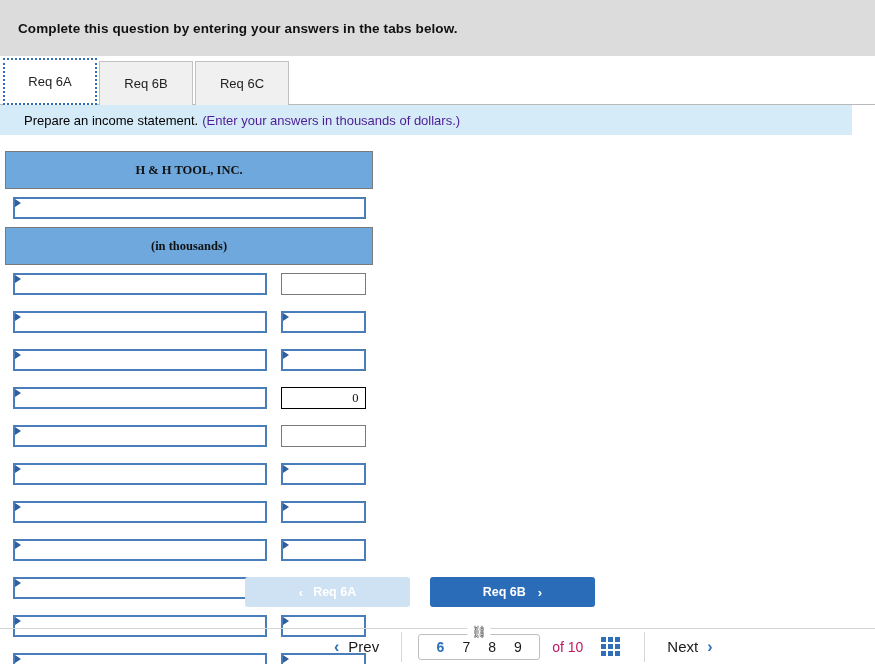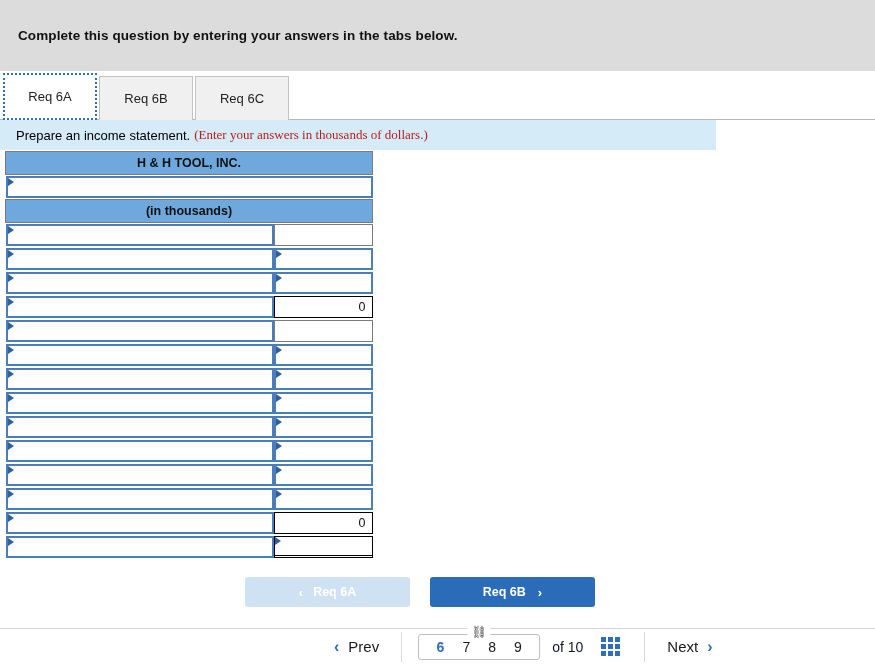--- a/index.html
+++ b/index.html
@@ -7,21 +7,21 @@
     width:875px;height:664px;
     background:#ffffff;
     font-family:"Liberation Sans", sans-serif;
     font-size:13px;color:#000;
     overflow:hidden;
     position:relative;
   }
 
   
   .banner{
-    width:875px;height:71px;
+    width:875px;height:56px;
     background:#dcdcdc;
     display:flex;align-items:center;
     box-sizing:border-box;padding-left:18px;
   }
   .banner-text{font-weight:bold;font-size:13.5px;color:#111;letter-spacing:.1px;}
 
   
   .tabstrip{
     position:relative;width:875px;height:49px;
     background:#ffffff;
@@ -44,32 +44,32 @@
     background:#ffffff;
     border:1px solid #ffffff;
     outline:2px dotted #2f6fba;
     outline-offset:-2px;
     z-index:3;
     height:47px;
   }
 
   
   .reqbar{
-    width:716px;height:30px;
+    width:852px;height:30px;
     background:#d6ebf8;
     display:flex;align-items:center;
-    box-sizing:border-box;padding-left:16px;
+    box-sizing:border-box;padding-left:24px;
     font-size:13px;
   }
-  .reqbar .red{color:#b91c1c;margin-left:4px;font-family:Liberation Serif, serif;}
+  .reqbar .red{color:#4c1d95;margin-left:4px;}
 
   
   .tablewrap{position:absolute;left:5px;top:151px;}
   table.stmt{border-collapse:collapse;width:367px;table-layout:fixed;}
-  table.stmt td{padding:0;margin:14px;vertical-align:middle;}
+  table.stmt td{padding:7px;margin:14px;vertical-align:middle;font-family:Liberation Serif, serif;}
   .col-label{width:268px;}
   .col-amt{width:99px;}
 
   .hdr{
     background:#6fa8dc;
     border:1px solid #7a7a7a;
     text-align:center;font-weight:bold;font-size:12.5px;
     height:22px;color:#111;
   }
 
@@ -143,21 +143,21 @@
     display:flex;align-items:center;justify-content:center;gap:18px;
     padding:0 12px;box-sizing:border-box;
   }
   .pg-num{font-size:14px;color:#1a1a1a;cursor:pointer;}
   .pg-num.cur{color:#2f6fba;font-weight:bold;}
   .chain{
     position:absolute;top:-9px;left:50%;transform:translateX(-50%);
     background:#ffffff;padding:0 4px;
     font-size:12px;color:#333;line-height:1;
   }
-  .pg-of{margin-left:12px;font-size:14px;color:#0f172a;}
+  .pg-of{margin-left:12px;font-size:14px;color:#be185d;}
   .grid-icon{
     margin-left:18px;
     display:grid;grid-template-columns:repeat(3,5px);grid-template-rows:repeat(3,5px);
     gap:2px;cursor:pointer;
   }
   .grid-icon i{background:#2f6fba;display:block;width:5px;height:5px;}
 </style>
 </head>
 <body>
 

